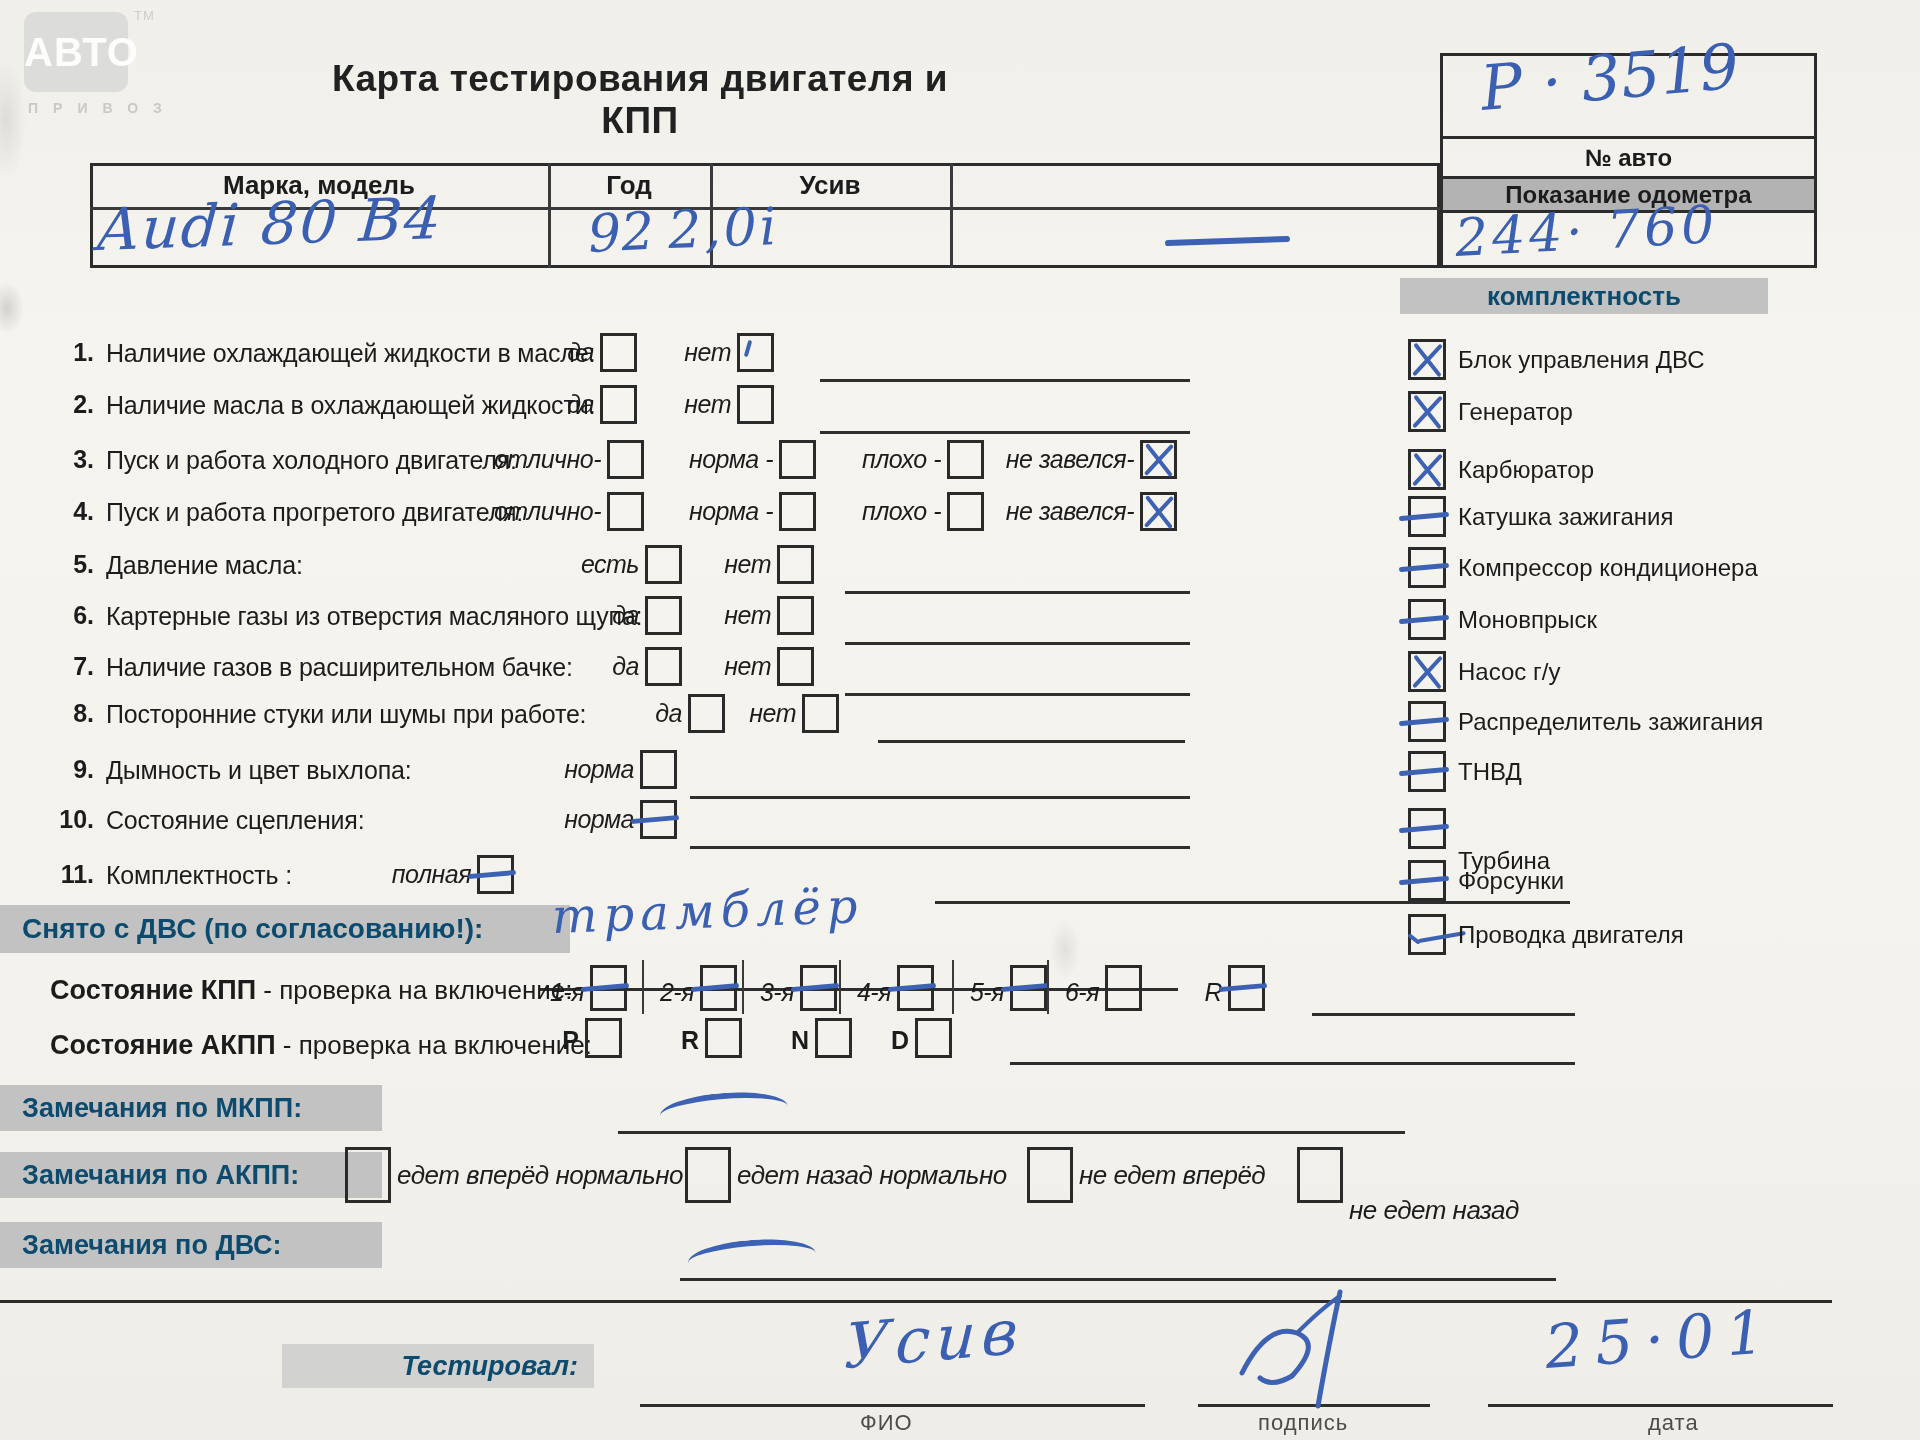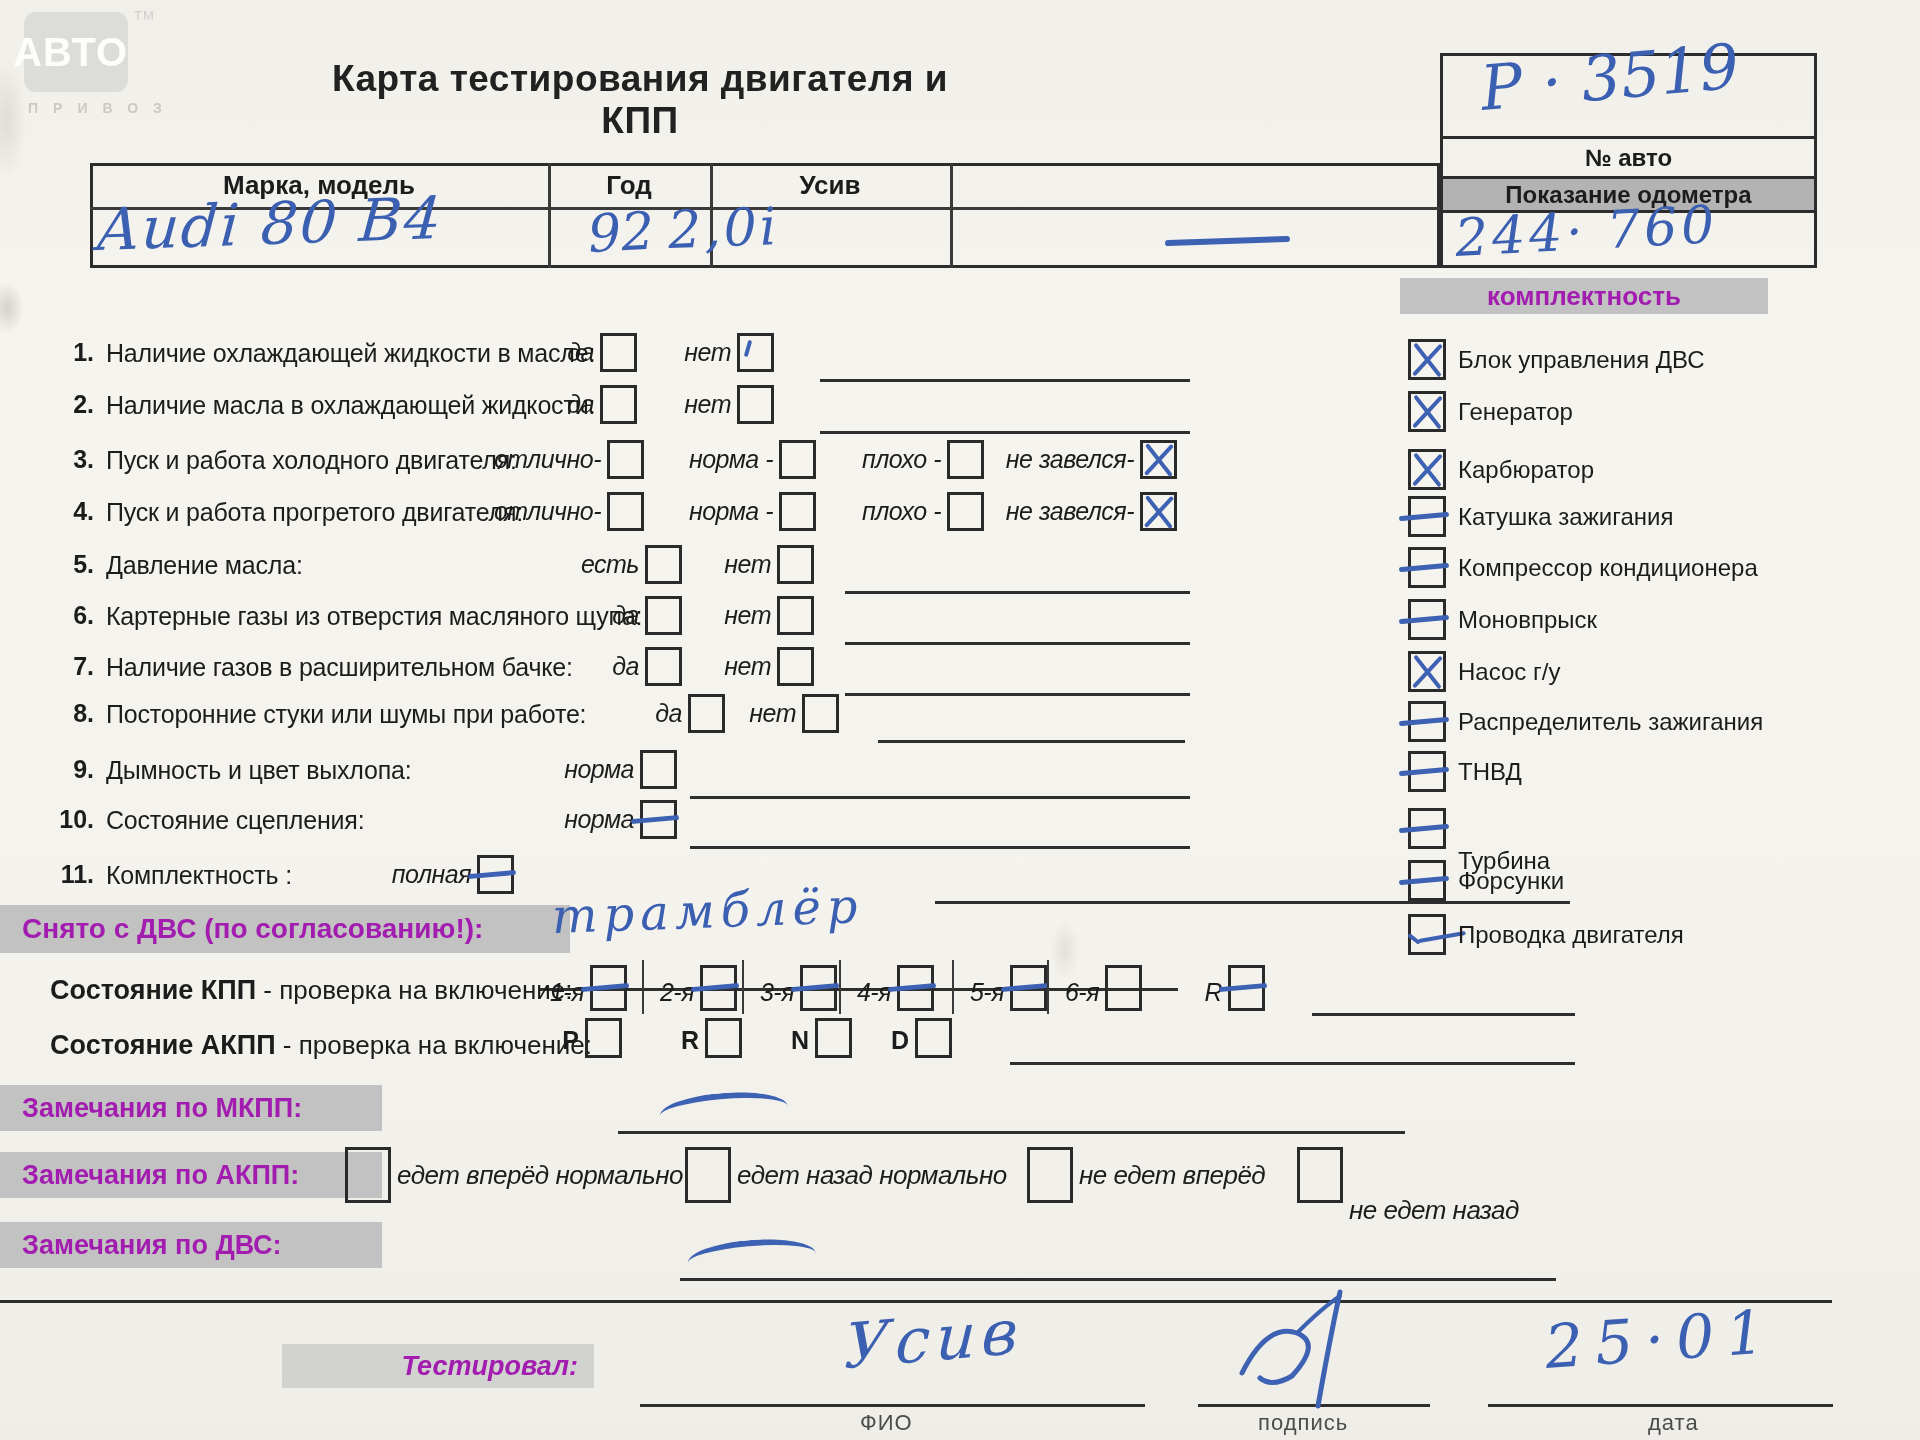--- a/index.html
+++ b/index.html
@@ -2,31 +2,31 @@
 <html><head>
 <meta charset="utf-8">
 <style>
   html,body{margin:0;padding:0;background:#777;}
   .page{position:relative;width:1920px;height:1440px;overflow:hidden;
     background:linear-gradient(180deg,#f1efe9 0%,#f6f4ef 25%,#f4f2ec 70%,#efede7 100%);
     font-family:"Liberation Sans",sans-serif;color:#1c1c1c;}
   .abs{position:absolute;}
   
   .logo-block{position:absolute;left:24px;top:12px;width:104px;height:80px;background:#dcdcda;border-radius:12px;
-    display:flex;align-items:center;justify-content:flex-end;}
+    display:flex;align-items:center;justify-content:flex-start;}
   .logo-brand{font-weight:bold;font-size:40px;color:#fdfdfc;letter-spacing:1px;}
   .logo-tm{position:absolute;left:134px;top:8px;font-size:13px;color:#cfcecb;letter-spacing:1px;}
   .logo-sub{position:absolute;left:28px;top:100px;font-size:14px;color:#cbc9c4;letter-spacing:15px;font-weight:bold;}
   
   .page-title{position:absolute;left:295px;top:58px;width:690px;text-align:center;
     font-size:37px;font-weight:bold;letter-spacing:0.5px;color:#212121;}
   
   .bline{position:absolute;background:#2c2c2c;}
   .hair{position:absolute;background:#3a3a3a;}
-  .graybar{position:absolute;background:#c2c2c2;color:#a21caf;font-weight:bold;}
+  .graybar{position:absolute;background:#c2c2c2;color:#0c4a6e;font-weight:bold;}
   
   .vt-cell-h{position:absolute;top:163px;height:44px;display:flex;align-items:center;justify-content:center;
     font-weight:bold;font-size:26px;}
   
   .anb-label{display:flex;align-items:center;justify-content:center;font-weight:bold;font-size:24px;}
   
   .cb{position:absolute;width:37px;height:39px;border:3px solid #2a2a2a;box-sizing:border-box;}
   .cb-cmpl{width:38px;height:41px;}
   .cb-kpp{width:37px;height:46px;}
   .cb-akpp{width:37px;height:40px;}

